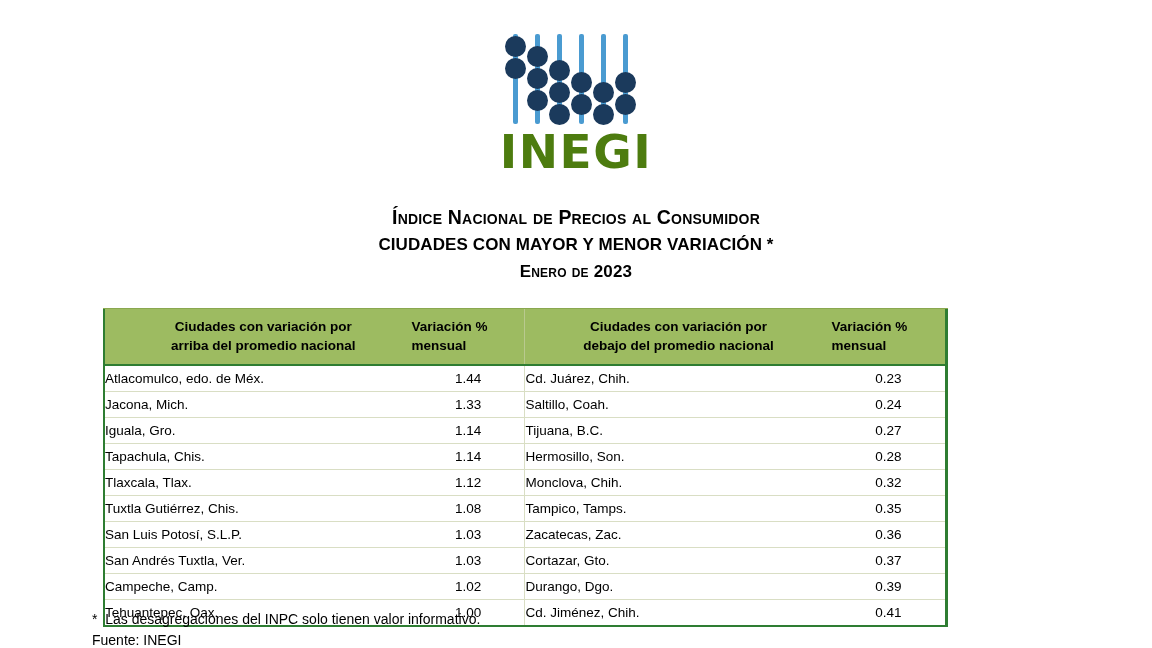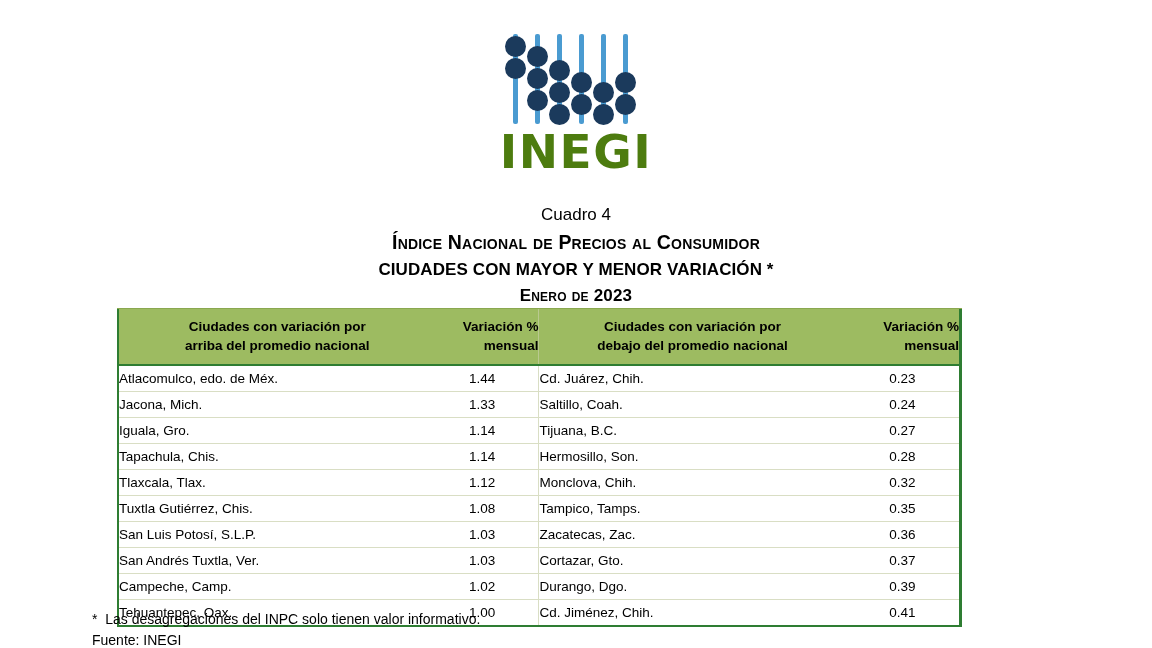--- a/index.html
+++ b/index.html
@@ -82,21 +82,21 @@
     font-size: 17px;
     font-weight: bold;
     font-variant: small-caps;
     line-height: 1.5;
     letter-spacing: 0.2px;
   }
 
   
   #table-wrap {
     position: absolute;
-    left: 119px;
+    left: 105px;
     top: 309px;
     width: 840px;
   }
   table#data-table {
     border-collapse: collapse;
     width: 100%;
     table-layout: fixed;
   }
   table#data-table col.c-city { width: 36.5%; }
   table#data-table col.c-val  { width: 13.5%; }
@@ -105,21 +105,21 @@
     background: #9DBB61;
     color: #000000;
     font-size: 13.5px;
     font-weight: bold;
     padding: 8px 0 9px 0;
     line-height: 1.42;
     border-bottom: 2.5px solid #2E7D32;
     vertical-align: middle;
   }
   #data-table thead th.h-city { text-align: center; padding-left: 10px; }
-  #data-table thead th.h-val  { text-align: right; }
+  #data-table thead th.h-val  { text-align: left; }
   #data-table thead th.h-city-r { text-align: center; }
   .hl2 { display:block; }
 
   #data-table tbody td {
     font-size: 13.5px;
     padding: 4.5px 0 4.5px 0;
     border-bottom: 1px solid #D9DEC4;
     height: 16px;
   }
   #data-table tbody tr:last-child td {
@@ -183,21 +183,20 @@
       <div class="abacus-bead" style="left: 62px; top: 60px;"></div>
       <div class="abacus-bead" style="left: 84px; top: 48px;"></div>
       <div class="abacus-bead" style="left: 84px; top: 70px;"></div>
       <div class="abacus-bead" style="left: 106px; top: 38px;"></div>
       <div class="abacus-bead" style="left: 106px; top: 60px;"></div>
     </div>
   <div id="wordmark">INEGI</div>
 </div>
 
 <div id="title-block">
-  <div class="t-cuadro">Cuadro 4</div>
   <div class="t-main">Índice Nacional de Precios al Consumidor</div>
   <div class="t-sub">CIUDADES CON MAYOR Y MENOR VARIACIÓN *</div>
   <div class="t-date">Enero de 2023</div>
 </div>
 
 <div id="table-wrap">
   <div id="frame-top"></div>
   <div id="frame-left"></div>
   <div id="frame-right"></div>
   <table id="data-table">

